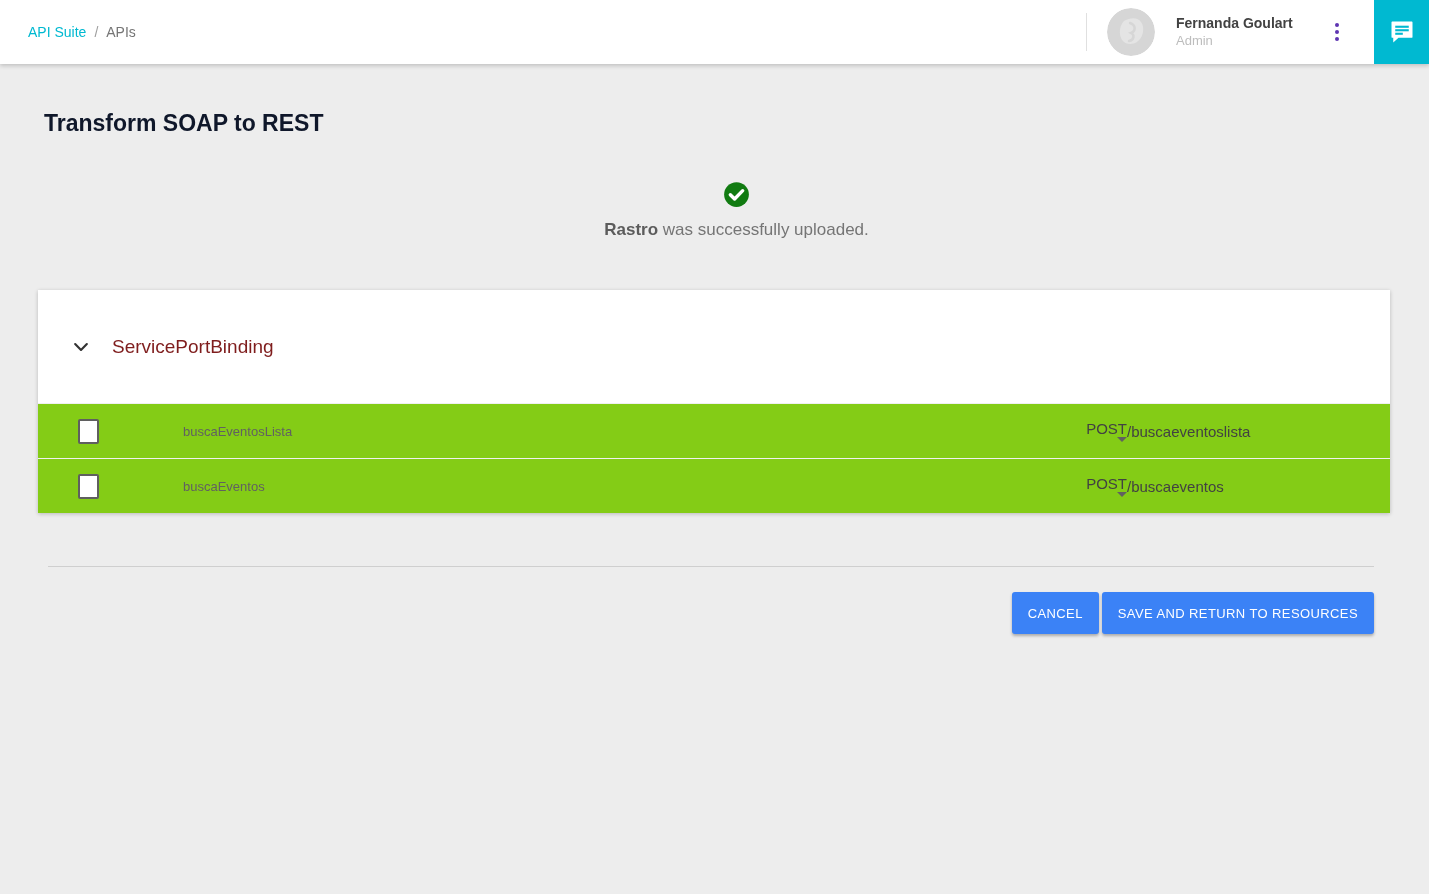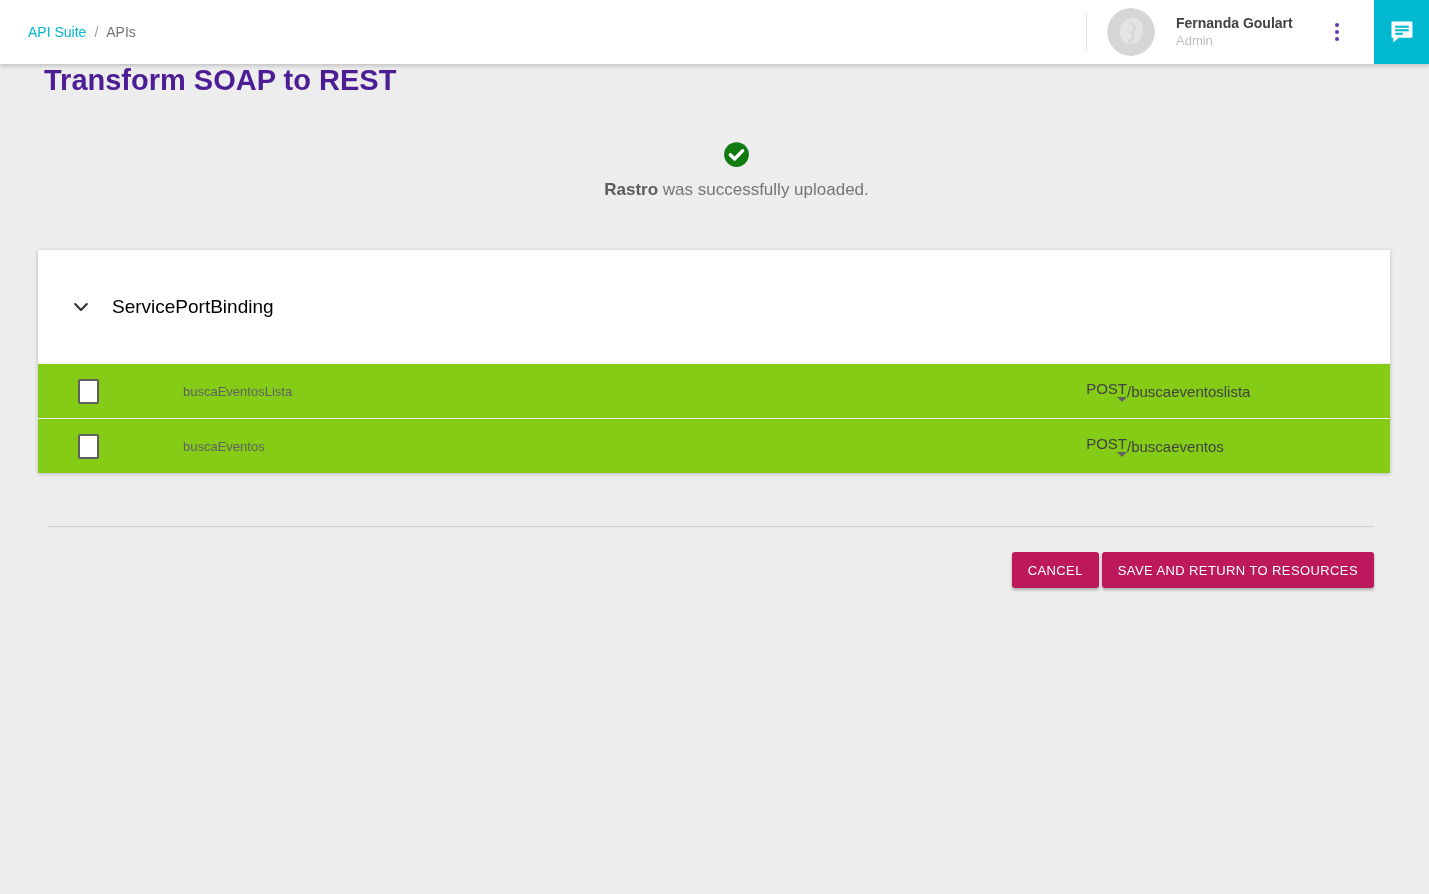--- a/index.html
+++ b/index.html
@@ -24,52 +24,52 @@
   .user-role { font-size:13px; color:#bdbdbd; }
   .kebab { margin-left:24px; width:18px; height:22px; display:flex; flex-direction:column; align-items:center; justify-content:center; gap:3px; cursor:pointer; }
   .kebab i { width:4px; height:4px; border-radius:50%; background:#5e35b1; }
   .chat-block {
     margin-left:28px; width:55px; height:64px; background:#00b9d1;
     display:flex; align-items:center; justify-content:center; cursor:pointer;
   }
 
   
   .content { padding-left:44px; }
-  .page-title { font-size:29px; color:#4c1d95; }
+  .page-title { padding-top:46px; font-size:23px; color:#0f172a; }
 
   .success-row { margin-top:44px; display:flex; align-items:center; gap:12px;flex-direction:column; }
   .success-text { font-size:17px; color:#757575; }
   .success-text b { color:#5c5c5c; }
 
   
   .card {
     margin:50px 0 0 -6px; 
     width:1352px; background:#ffffff;
     box-shadow:0 1px 4px rgba(0,0,0,0.22);
   }
   .card-head { height:113px; display:flex; align-items:center; padding-left:32px; }
   .collapse-toggle { width:22px; height:22px; display:flex; align-items:center; justify-content:center; cursor:pointer; }
-  .section-title { margin-left:20px; font-size:19px; color:#000000; }
+  .section-title { margin-left:20px; font-size:19px; color:#7f1d1d; }
 
   .grid-row { display:grid; grid-template-columns:145px 269px 538px 137px auto; align-items:center; }
   .thead { background:#e0e0e0; height:37px; font-size:13px; color:#757575; }
   .trow { height:55px; border-top:1px solid #f0f0f0; background:#84cc16; }
   .cb-cell { padding-left:40px; }
   .checkbox { display:block; width:21px; height:25px; border:2px solid #5f5f5f; border-radius:2px; background:#fff; cursor:pointer; }
   .thead .checkbox { background:#fff; }
   .cell-op { font-size:13px; color:#616161; }
   .cell-method { font-size:15px; color:#424242; display:flex; align-items:flex-end; cursor:pointer;flex-direction:column; }
   .dd-arrow { margin-left:28px; width:0; height:0; border-left:5px solid transparent; border-right:5px solid transparent; border-top:5px solid #616161; }
   .cell-path { font-size:15px; color:#424242; }
 
   
   .footer-divider { margin:53px 0 0 48px; width:1326px; height:1px; background:#cfcfcf; }
   .actions { margin:25px 55px 0 0; display:flex; justify-content:flex-end; gap:3px; }
   .btn {
-    height:36px; border:none; border-radius:3px; background:#be185d; color:#ffffff;
+    height:42px; border:none; border-radius:3px; background:#3b82f6; color:#ffffff;
     font-family:"Liberation Sans", sans-serif; font-size:13px; letter-spacing:0.4px;
     padding:0 16px; cursor:pointer; box-shadow:0 2px 3px rgba(0,0,0,0.28);
   }
 </style>
 </head>
 <body>
 
 <header class="topbar">
   <nav class="breadcrumb">
     <span class="crumb-link">API Suite</span>

